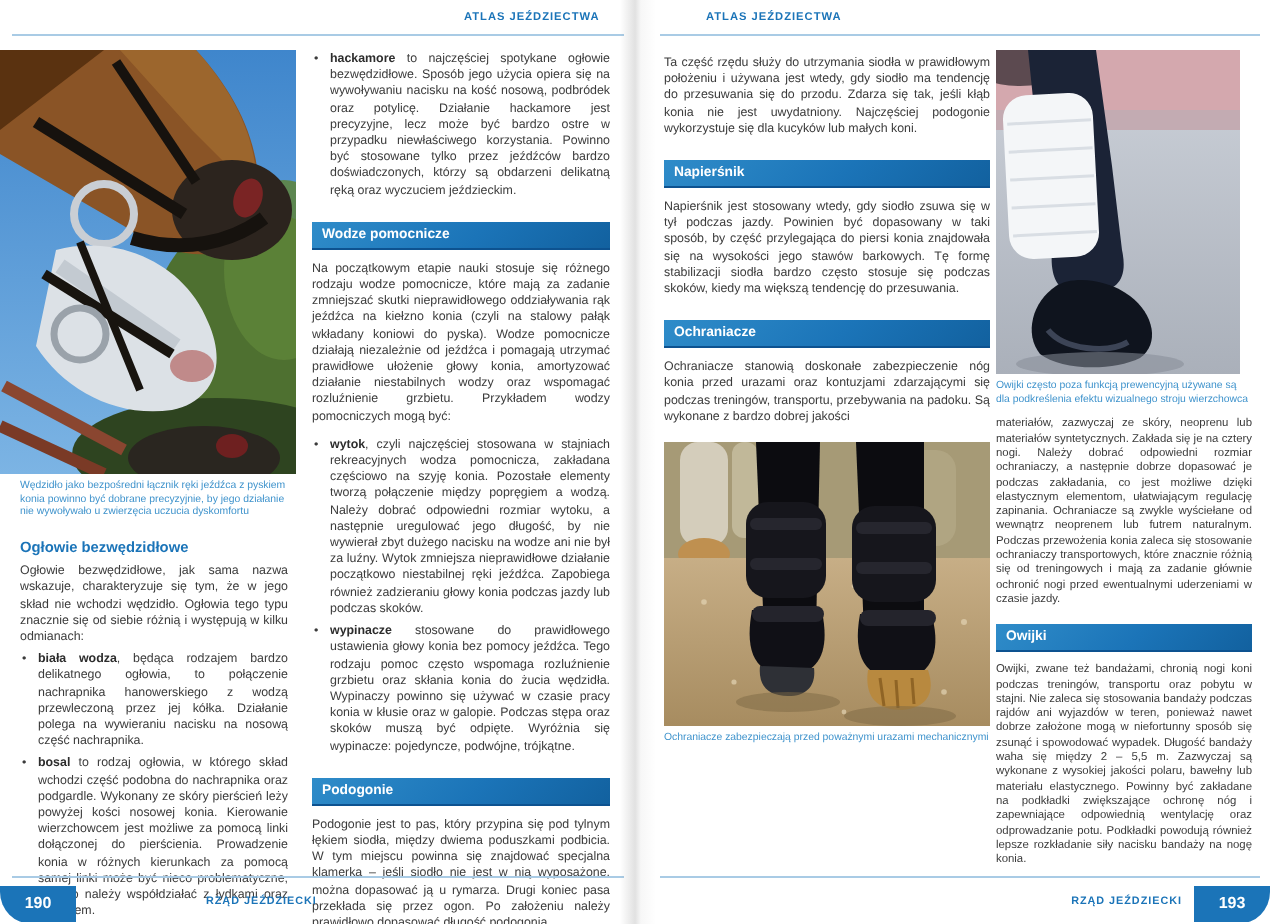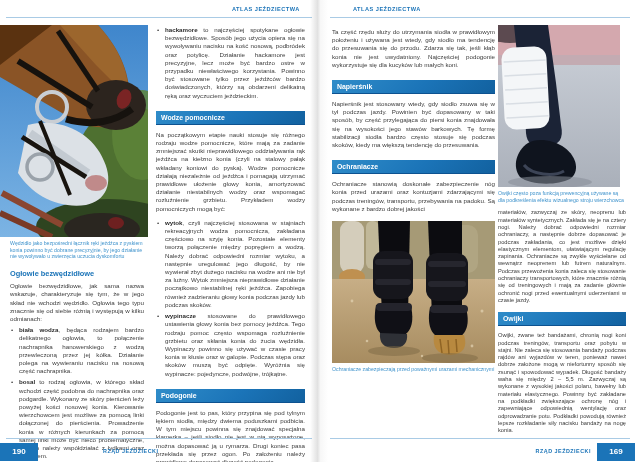--- a/index.html
+++ b/index.html
@@ -1,17 +1,17 @@
 <!DOCTYPE html>
 <html lang="pl"><head>
 <meta charset="utf-8">
 <style>
   html,body{margin:0;padding:0;}
   body{width:635px;height:462px;background:#ffffff;font-family:"Liberation Sans",sans-serif;overflow:hidden;position:relative;}
-  .page{position:absolute;top:0;height:462px;overflow:hidden;background:#fff;}
+  .page{position:absolute;top:0;height:462px;overflow:hidden;background:#fff;border-radius:16px;}
   #page-left{left:0;width:318px;}
   #page-right{left:318px;width:317px;}
   .gutter{position:absolute;top:0;left:310px;width:18px;height:462px;
     background:linear-gradient(to right,rgba(0,0,0,0) 0%,rgba(90,90,90,0.18) 42%,rgba(120,120,120,0.06) 58%,rgba(0,0,0,0) 100%);z-index:5;}
   .runhead{position:absolute;top:6px;font-size:5.6px;font-weight:bold;color:#1b74b8;letter-spacing:0.5px;white-space:nowrap;}
   .toprule{position:absolute;top:17px;height:1px;background:#a9cbe5;}
   .botrule{position:absolute;top:438px;height:1px;background:#a9cbe5;}
   .col{position:absolute;}
   .body-text{font-size:6.2px;line-height:8.2px;color:#3b3b3b;text-align:justify;margin:0;}
   .small{font-size:5.7px;line-height:7.3px;}
@@ -190,17 +190,17 @@
         <ellipse cx="52" cy="157" rx="42" ry="6" fill="#868c98" opacity="0.55"></ellipse>
       </svg>
     </div>
     <p class="caption">Owijki często poza funkcją prewencyjną używane są dla podkreślenia efektu wizualnego stroju wierzchowca</p>
     <p class="body-text small" style="margin-top:6px;">materiałów, zazwyczaj ze skóry, neoprenu lub materiałów syntetycznych. Zakłada się je na cztery nogi. Należy dobrać odpowiedni rozmiar ochraniaczy, a następnie dobrze dopasować je podczas zakładania, co jest możliwe dzięki elastycznym elementom, ułatwiającym regulację zapinania. Ochraniacze są zwykle wyściełane od wewnątrz neoprenem lub futrem naturalnym. Podczas przewożenia konia zaleca się stosowanie ochraniaczy transportowych, które znacznie różnią się od treningowych i mają za zadanie głównie ochronić nogi przed ewentualnymi uderzeniami w czasie jazdy.</p>
     <div class="bar" style="margin-top:8px;">Owijki</div>
     <p class="body-text small">Owijki, zwane też bandażami, chronią nogi koni podczas treningów, transportu oraz pobytu w stajni. Nie zaleca się stosowania bandaży podczas rajdów ani wyjazdów w teren, ponieważ nawet dobrze założone mogą w niefortunny sposób się zsunąć i spowodować wypadek. Długość bandaży waha się między 2 – 5,5 m. Zazwyczaj są wykonane z wysokiej jakości polaru, bawełny lub materiału elastycznego. Powinny być zakładane na podkładki zwiększające ochronę nóg i zapewniające odpowiednią wentylację oraz odprowadzanie potu. Podkładki powodują również lepsze rozkładanie siły nacisku bandaży na nogę konia.</p>
   </div>
 
   <div class="botrule" style="left:12px;width:300px;"></div>
-  <div class="pagenum" id="pagenum-right">169</div>
+  <div class="pagenum" id="pagenum-right">193</div>
   <div class="footlabel" id="footlabel-right">RZĄD JEŹDZIECKI</div>
 </div>
 
 <div class="gutter"></div>
 
 </body></html>

